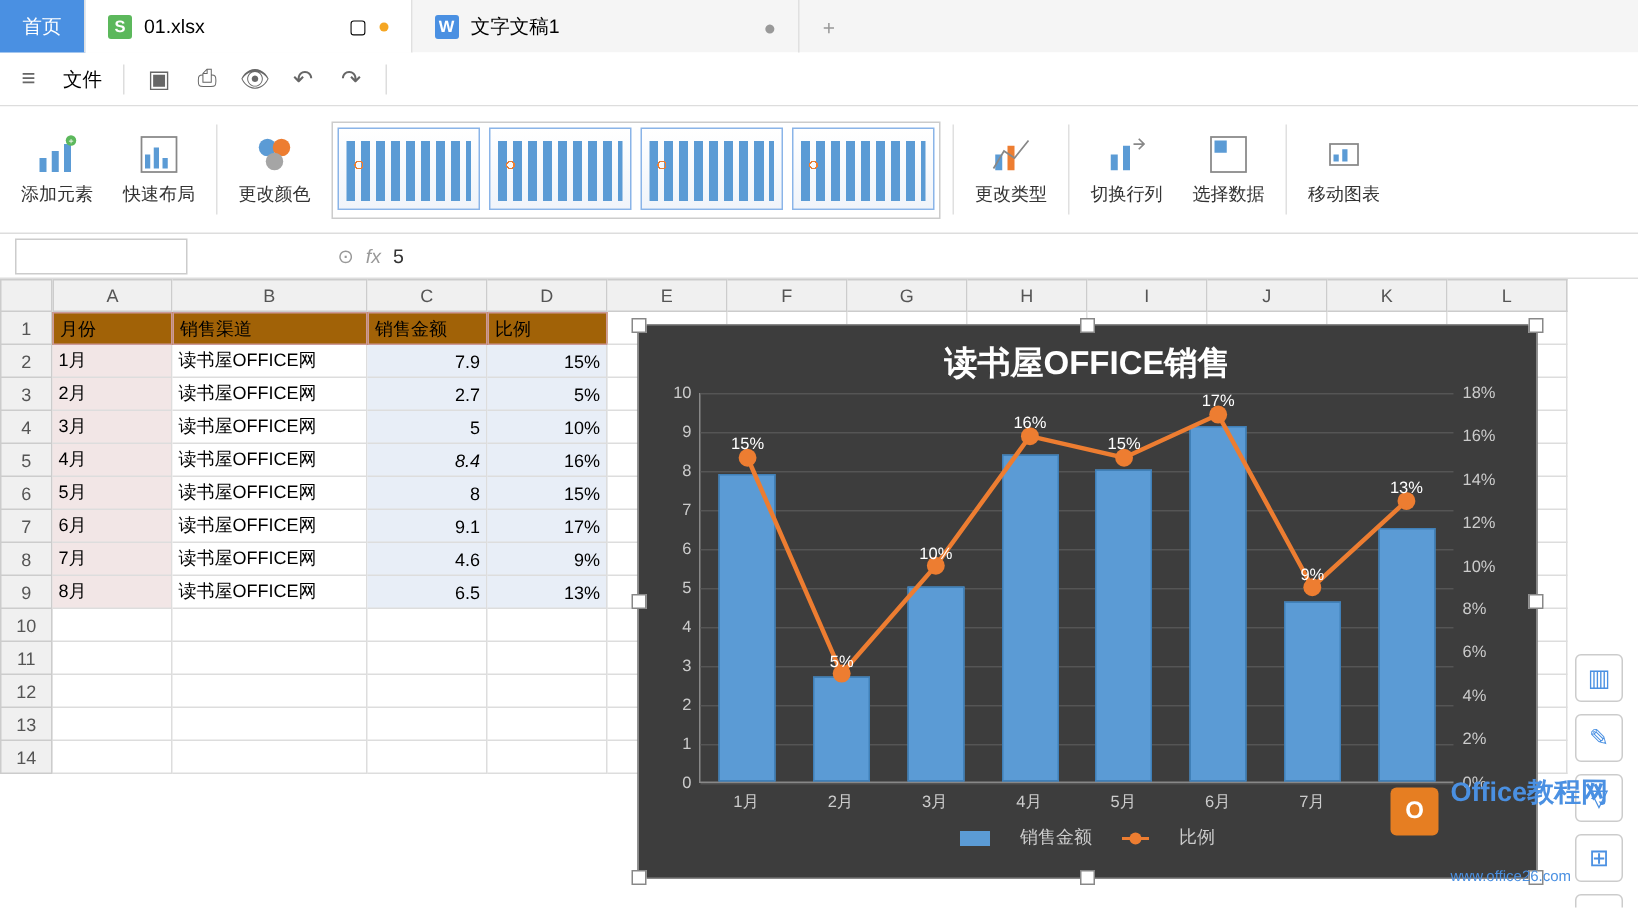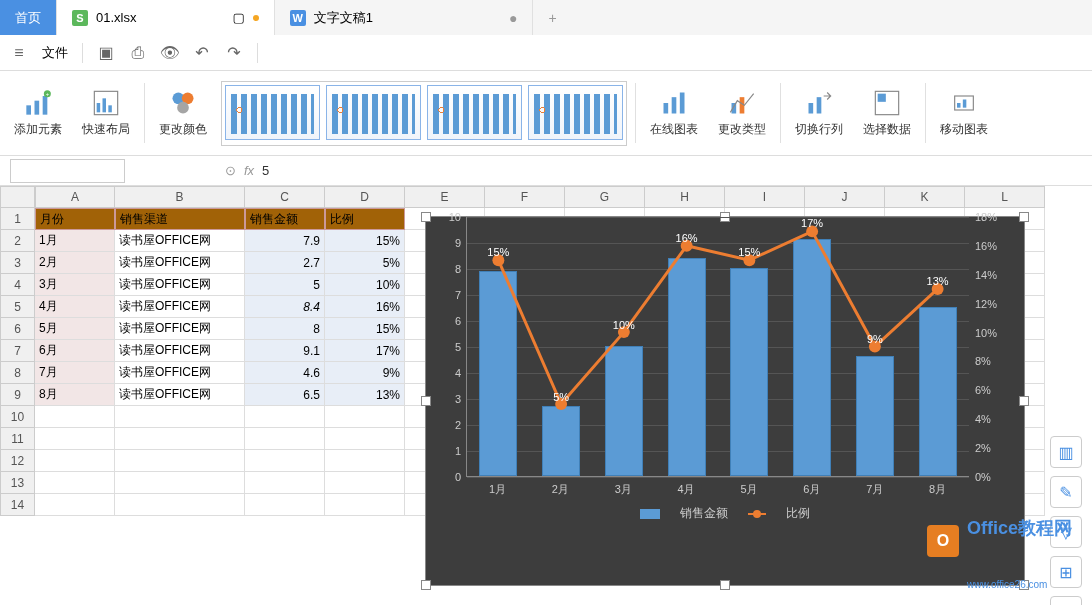--- a/index.html
+++ b/index.html
@@ -135,28 +135,20 @@
   <div class="styles-gallery">
     <div class="style-thumb"></div>
     <div class="style-thumb"></div>
     <div class="style-thumb"></div>
     <div class="style-thumb"></div>
   </div>
   <div class="rib-sep"></div>
   <div class="rib-btn">
     <svg viewBox="0 0 24 24">
         <rect x="3" y="12" width="4" height="9" fill="#5b9bd5"></rect>
-        <rect x="10" y="7" width="4" height="14" fill="#5b9bd5"></rect>
-        <rect x="17" y="3" width="4" height="18" fill="#5b9bd5"></rect>
-      </svg>
-    <span>在线图表</span>
-  </div>
-  <div class="rib-btn">
-    <svg viewBox="0 0 24 24">
-        <rect x="3" y="12" width="4" height="9" fill="#5b9bd5"></rect>
         <rect x="10" y="7" width="4" height="14" fill="#ed7d31"></rect>
         <path d="M2 20 L8 10 L14 14 L22 4" stroke="#888" fill="none"></path>
       </svg>
     <span>更改类型</span>
   </div>
   <div class="rib-sep"></div>
   <div class="rib-btn">
     <svg viewBox="0 0 24 24">
         <rect x="3" y="12" width="4" height="9" fill="#5b9bd5"></rect>
         <rect x="10" y="7" width="4" height="14" fill="#5b9bd5"></rect>
@@ -424,20 +416,21 @@
 
   <div class="chart-container">
     <div class="chart-handle" style="left:-5px;top:-5px"></div>
     <div class="chart-handle" style="right:-5px;top:-5px"></div>
     <div class="chart-handle" style="left:-5px;bottom:-5px"></div>
     <div class="chart-handle" style="right:-5px;bottom:-5px"></div>
     <div class="chart-handle" style="left:50%;top:-5px;margin-left:-5px"></div>
     <div class="chart-handle" style="left:50%;bottom:-5px;margin-left:-5px"></div>
     <div class="chart-handle" style="left:-5px;top:50%;margin-top:-5px"></div>
     <div class="chart-handle" style="right:-5px;top:50%;margin-top:-5px"></div>
+    <div class="chart-title">读书屋OFFICE销售</div>
     <div class="chart-body" id="chartbody">
         <div class="grid-line" style="top: 260px;"></div>
         <div class="y-label-l" style="top: 260px;">0</div>
         <div class="grid-line" style="top: 234px;"></div>
         <div class="y-label-l" style="top: 234px;">1</div>
         <div class="grid-line" style="top: 208px;"></div>
         <div class="y-label-l" style="top: 208px;">2</div>
         <div class="grid-line" style="top: 182px;"></div>
         <div class="y-label-l" style="top: 182px;">3</div>
         <div class="grid-line" style="top: 156px;"></div>

